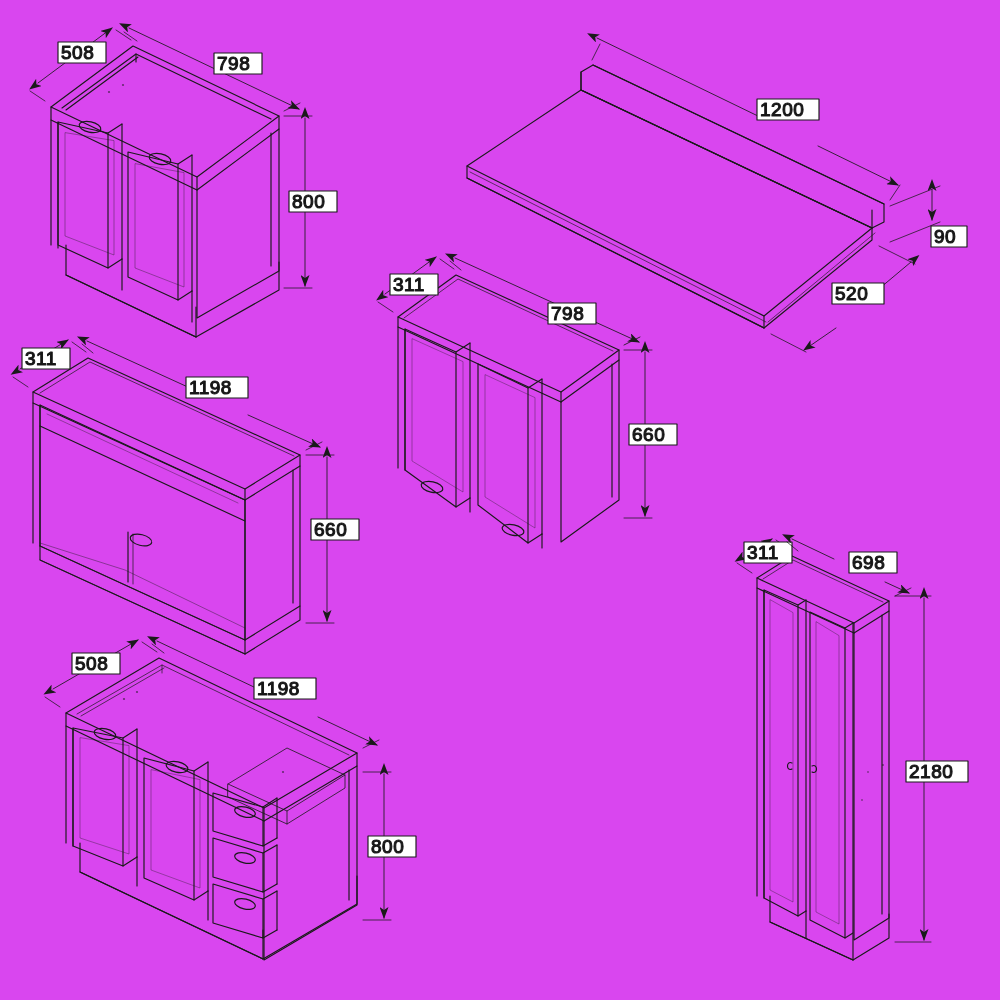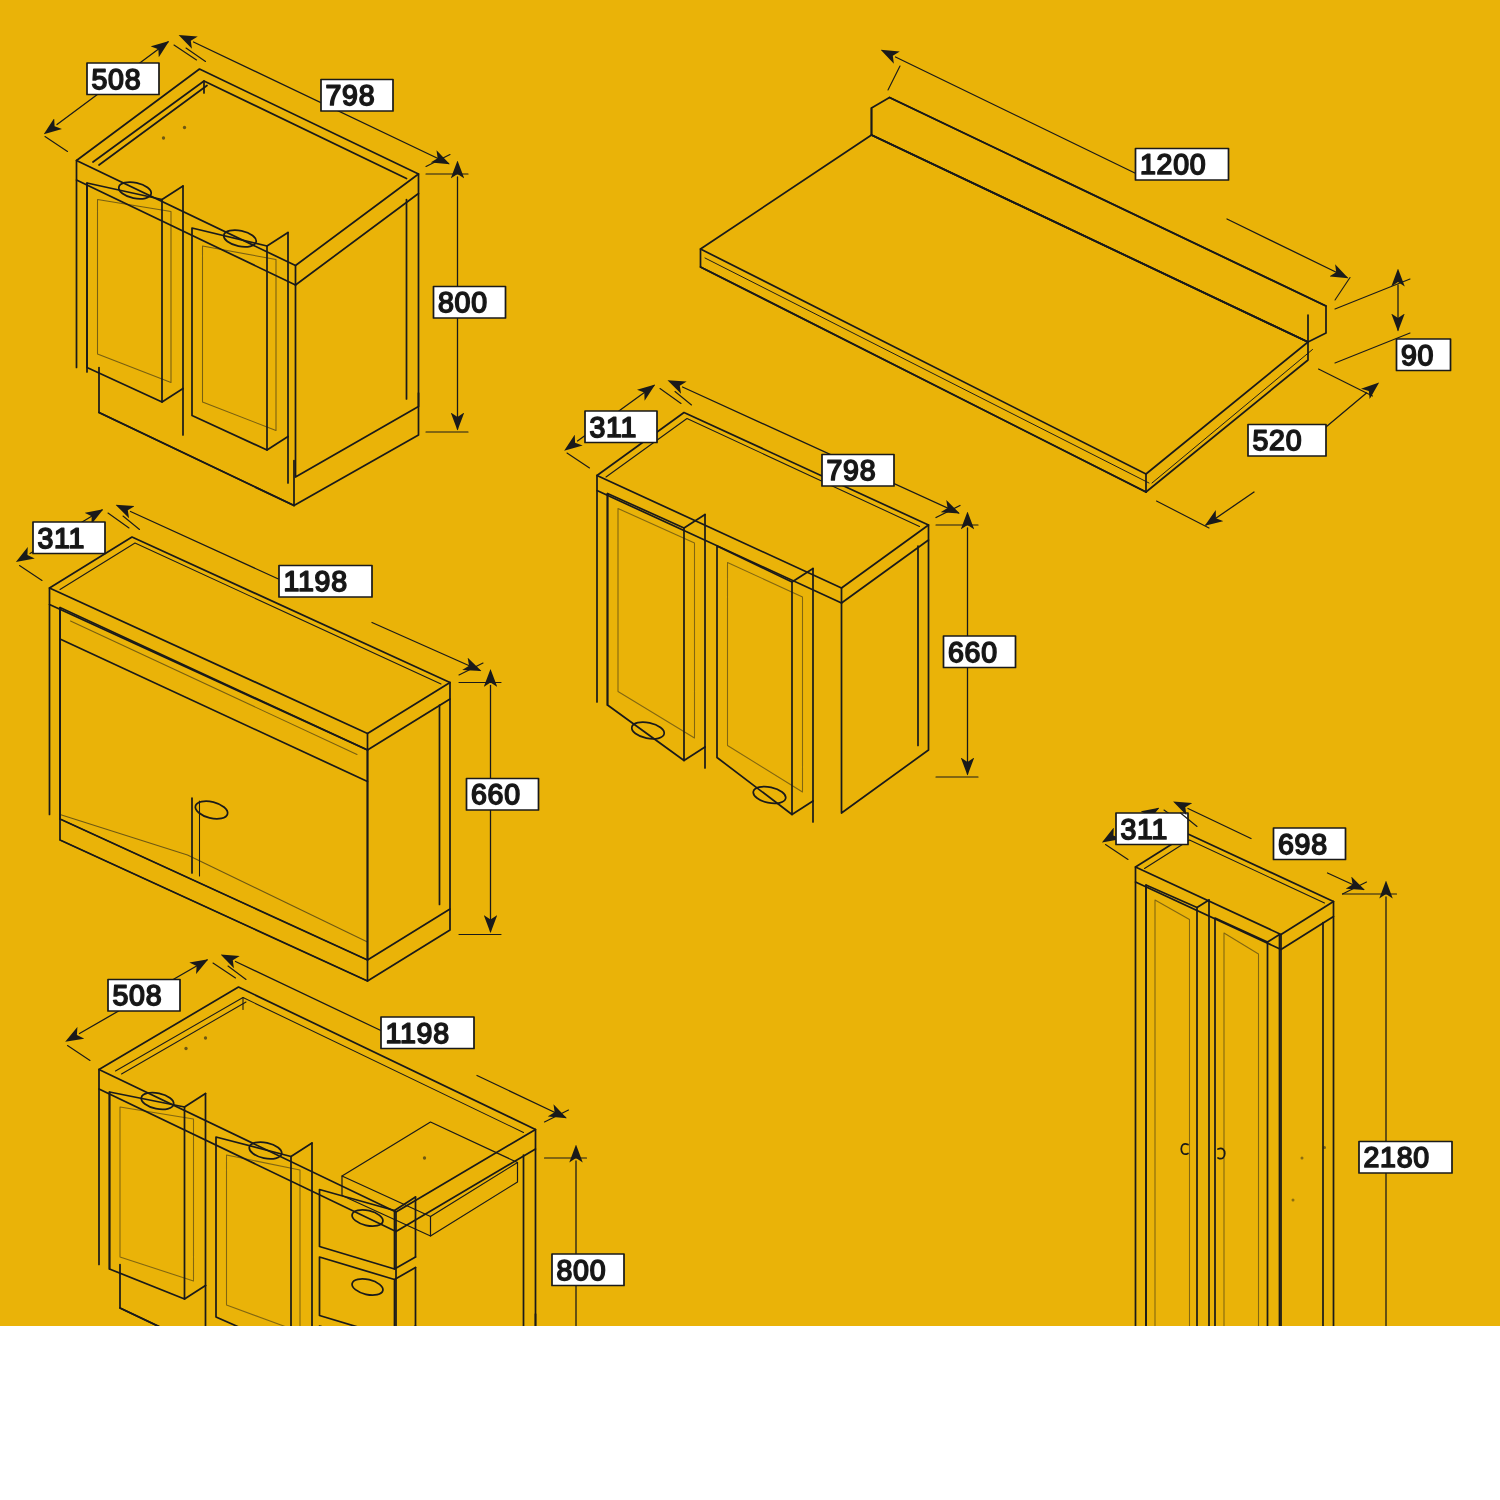--- a/index.html
+++ b/index.html
@@ -7,22 +7,22 @@
     margin: 0;
     padding: 0;
     background: #ffffff;
   }
   body {
     font-family: "Liberation Sans", sans-serif;
   }
   #sheet {
     position: relative;
     width: 1000px;
-    height: 884px;
-    background: #eab308;
+    height: 1000px;
+    background: #d946ef;
     overflow: hidden;
   }
   #sheet svg {
     position: absolute;
     top: 0;
     left: 0;
     width: 1000px;
     height: 1000px;
     display: block;
   }

